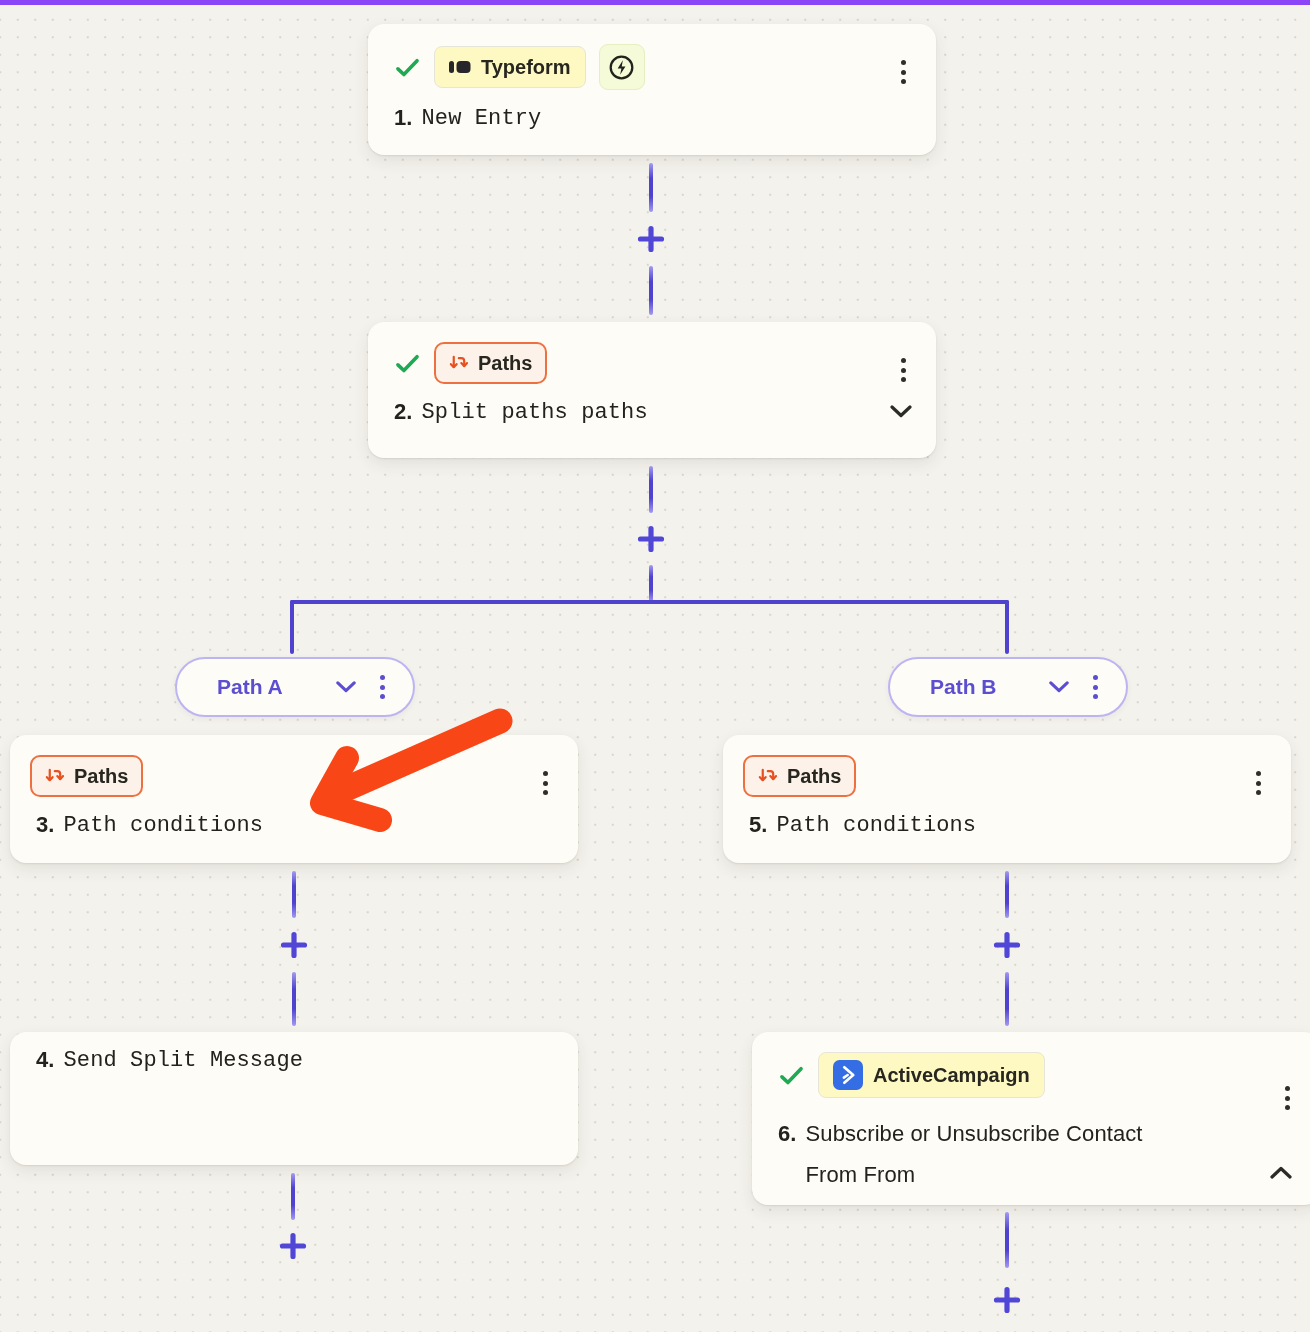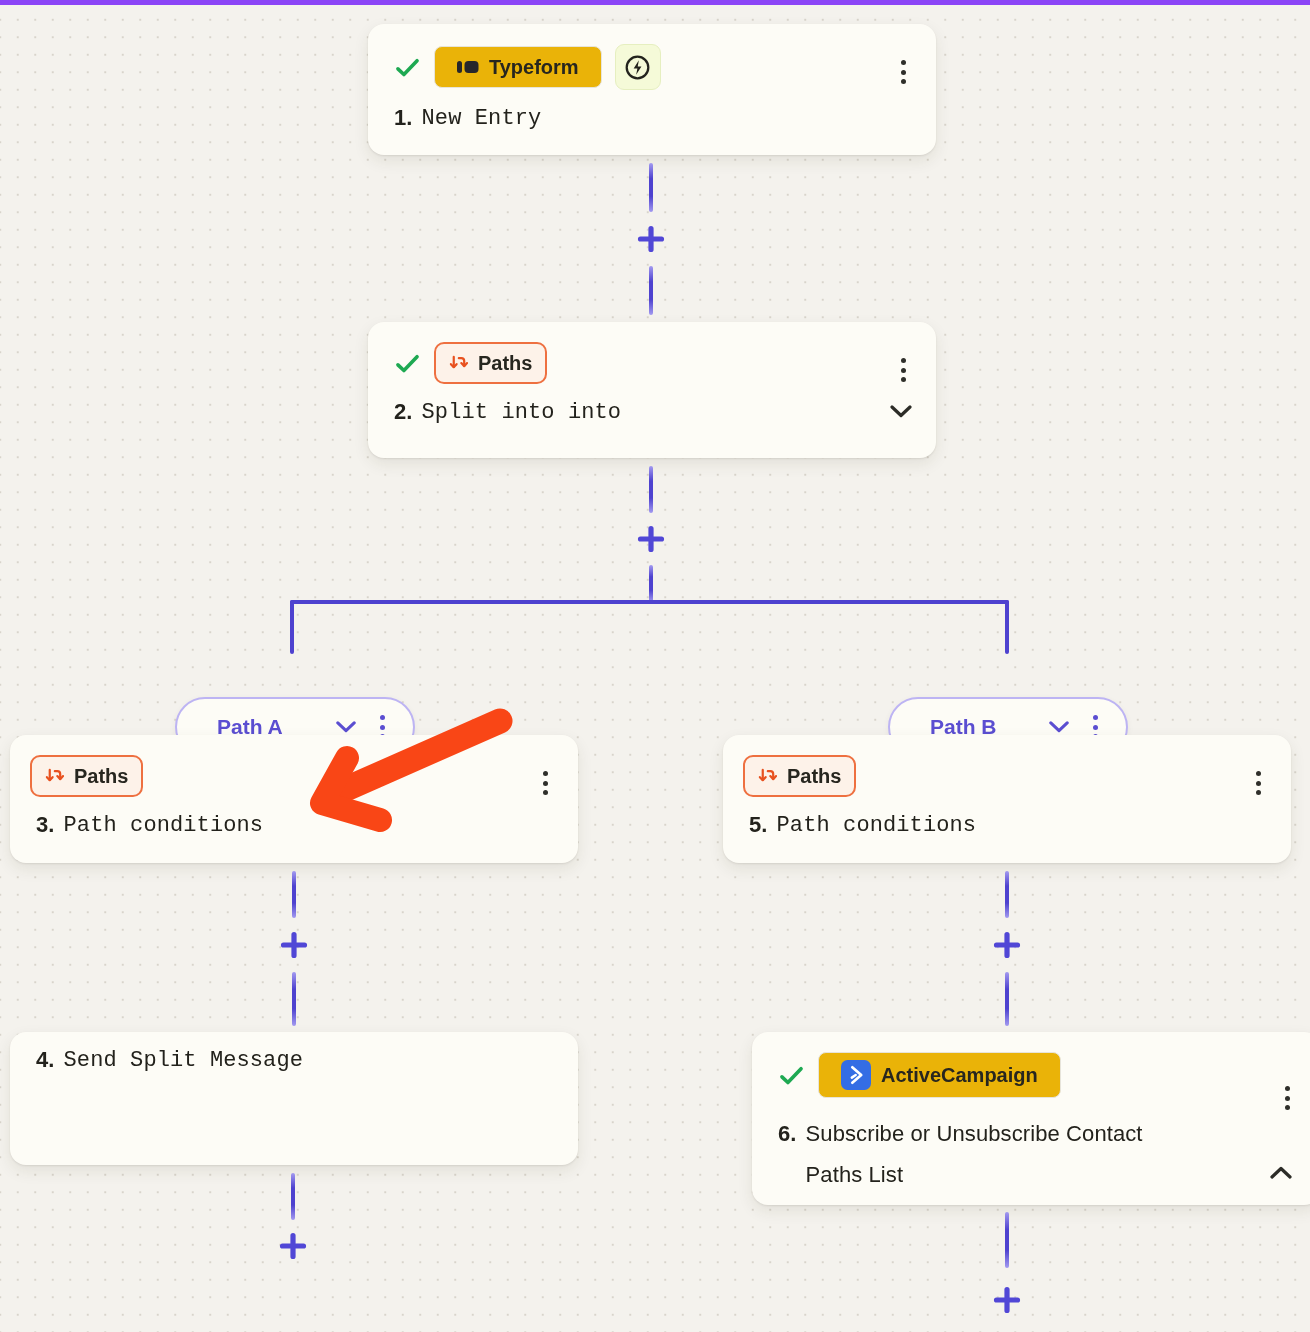--- a/index.html
+++ b/index.html
@@ -15,22 +15,22 @@
 
   
   .card{
     position:absolute; background:#fdfcf6; border-radius:16px;
     box-shadow:0 1px 2px rgba(60,50,25,.10), 0 6px 16px rgba(60,50,25,.09);
   }
   .row{display:flex; align-items:center; gap:13px; padding:20px 24px 0 26px;}
   .row.no-check{padding-left:20px;}
   .app-pill{
     display:inline-flex; align-items:center; gap:10px;
-    background:#eab308; border:1.5px solid #e7e4da; border-radius:8px;
-    padding:7px 22px; font-size:20px; font-weight:700; color:#27261f; line-height:1.3;
+    background:#fef9c3; border:1.5px solid #e7e4da; border-radius:8px;
+    padding:7px 14px; font-size:20px; font-weight:700; color:#27261f; line-height:1.3;
   }
   .paths-pill{
     background:#fdf2e9; border:2px solid #ee7040; border-radius:10px; padding:6px 13px;
   }
   .zap-chip{
     width:44px; height:44px; border-radius:9px; background:#f5fad8; border:1px solid #e6efc0;
     display:flex; align-items:center; justify-content:center;
   }
   .kebab{position:absolute; right:26px; top:32px; display:flex; flex-direction:column; gap:4.5px; padding:4px; cursor:pointer;}
   .kebab i{width:5px;height:5px;border-radius:50%;background:#2f2f2a;}
@@ -46,21 +46,20 @@
   .title .lines span{display:block; line-height:41px;}
   .title .t{line-height:28px;font-family:Liberation Mono, monospace;}
   .title .chev{margin-left:auto; margin-top:6px;}
 
   
   .path-pill{
     position:absolute; width:240px; height:60px; box-sizing:border-box;
     background:#fdfcf6; border:2.5px solid #bdb4f3; border-radius:30px;
     display:flex; align-items:center; padding:0 24px 0 40px;
     box-shadow:0 2px 6px rgba(60,50,25,.06);
-    margin-top:40px;
   }
   .path-pill .plabel{font-size:21px; font-weight:700; color:#5b4ed1;}
   .path-pill .chev{margin-left:auto; margin-right:20px;}
 
   
   .vline{position:absolute; width:4px; border-radius:2px;
     background:linear-gradient(#a39af0, #4e42cf 32%, #4e42cf 68%, #a39af0);}
   .hline{position:absolute; height:4px; background:#4e42cf; border-radius:2px;}
   .plus{position:absolute; width:28px; height:28px; cursor:pointer;}
 
@@ -134,21 +133,21 @@
         <span>Paths</span>
       </span>
       <span class="kebab">
           <i></i>
           <i></i>
           <i></i>
         </span>
     </div>
     <div class="title">
       <span class="num">2.</span>
-      <span class="t">Split into into</span>
+      <span class="t">Split paths paths</span>
       <span class="chev">
         <svg width="22" height="13" viewBox="0 0 22 13" fill="none">
             <path d="M2 2l9 8.5L20 2" stroke="#2c2c27" stroke-width="3.2" stroke-linecap="round" stroke-linejoin="round"></path>
           </svg>
       </span>
     </div>
   </div>
 
   <div class="vline" style="left:649px;top:466px;height:47px"></div>
   <div class="plus" style="left:637px;top:525px">
@@ -282,21 +281,21 @@
       <span class="kebab low">
           <i></i>
           <i></i>
           <i></i>
         </span>
     </div>
     <div class="title">
       <span class="num" style="line-height:41px">6.</span>
       <span class="lines">
         <span>Subscribe or Unsubscribe Contact</span>
-        <span>Paths List</span>
+        <span>From From</span>
       </span>
     </div>
     <span style="position:absolute;right:28px;bottom:26px">
       <svg width="22" height="13" viewBox="0 0 22 13" fill="none">
           <path d="M2 11l9-8.5L20 11" stroke="#2c2c27" stroke-width="3.2" stroke-linecap="round" stroke-linejoin="round"></path>
         </svg>
     </span>
   </div>
 
   <div class="vline" style="left:291px;top:1173px;height:47px"></div>

